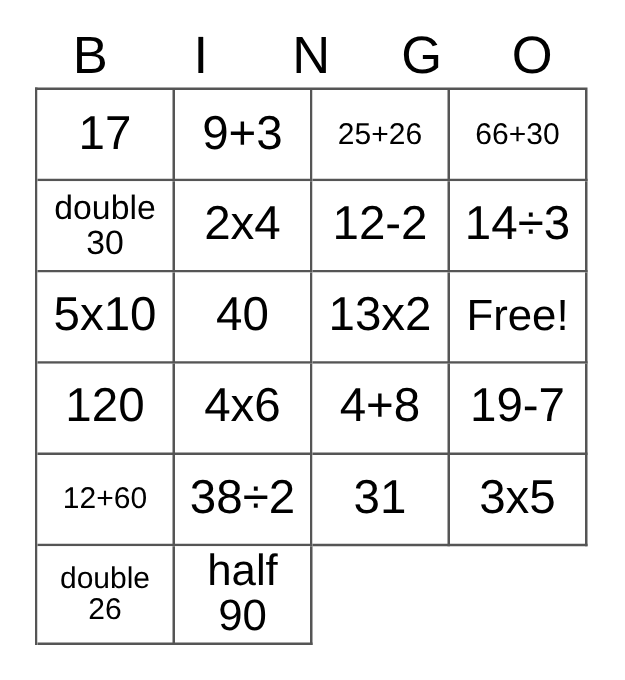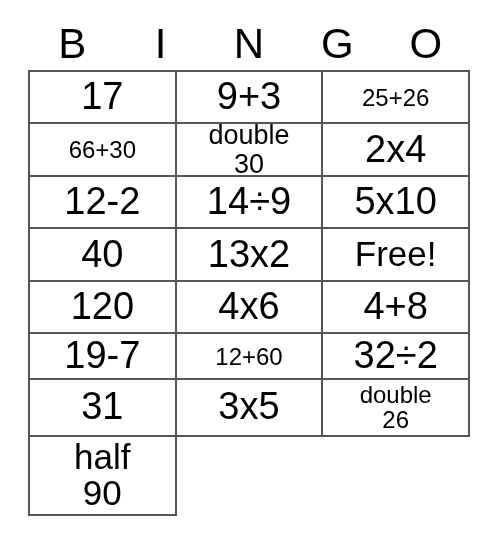--- a/index.html
+++ b/index.html
@@ -46,21 +46,21 @@
   }
 
   
   .grid {
     position: absolute;
     left: 28px;
     top: 70px;
     width: 442px;
     height: 446px;
     display: grid;
-    grid-template-columns: repeat(3, 1fr);
+    grid-template-columns: repeat(4, 1fr);
     grid-template-rows: repeat(5, 1fr);
     border-top: 2px solid #555555;
     border-left: 2px solid #555555;
     box-sizing: border-box;
     background: #ffffff;
   }
   .cell {
     border-right: 2px solid #555555;
     border-bottom: 2px solid #555555;
     box-sizing: border-box;
@@ -120,21 +120,21 @@
 30</span>
       </div>
 
     <div class="cell">
         <span class="cell-text fs-xl">2x4</span>
       </div>
     <div class="cell">
         <span class="cell-text fs-xl">12-2</span>
       </div>
     <div class="cell">
-        <span class="cell-text fs-xl">14÷9</span>
+        <span class="cell-text fs-xl">14÷3</span>
       </div>
     <div class="cell">
         <span class="cell-text fs-xl">5x10</span>
       </div>
 
     <div class="cell">
         <span class="cell-text fs-xl">40</span>
       </div>
     <div class="cell">
         <span class="cell-text fs-xl">13x2</span>
@@ -152,21 +152,21 @@
     <div class="cell">
         <span class="cell-text fs-xl">4+8</span>
       </div>
     <div class="cell">
         <span class="cell-text fs-xl">19-7</span>
       </div>
     <div class="cell">
         <span class="cell-text fs-md">12+60</span>
       </div>
     <div class="cell">
-        <span class="cell-text fs-xl">32÷2</span>
+        <span class="cell-text fs-xl">38÷2</span>
       </div>
 
     <div class="cell">
         <span class="cell-text fs-xl">31</span>
       </div>
     <div class="cell">
         <span class="cell-text fs-xl">3x5</span>
       </div>
     <div class="cell">
         <span class="cell-text fs-dbls">double

